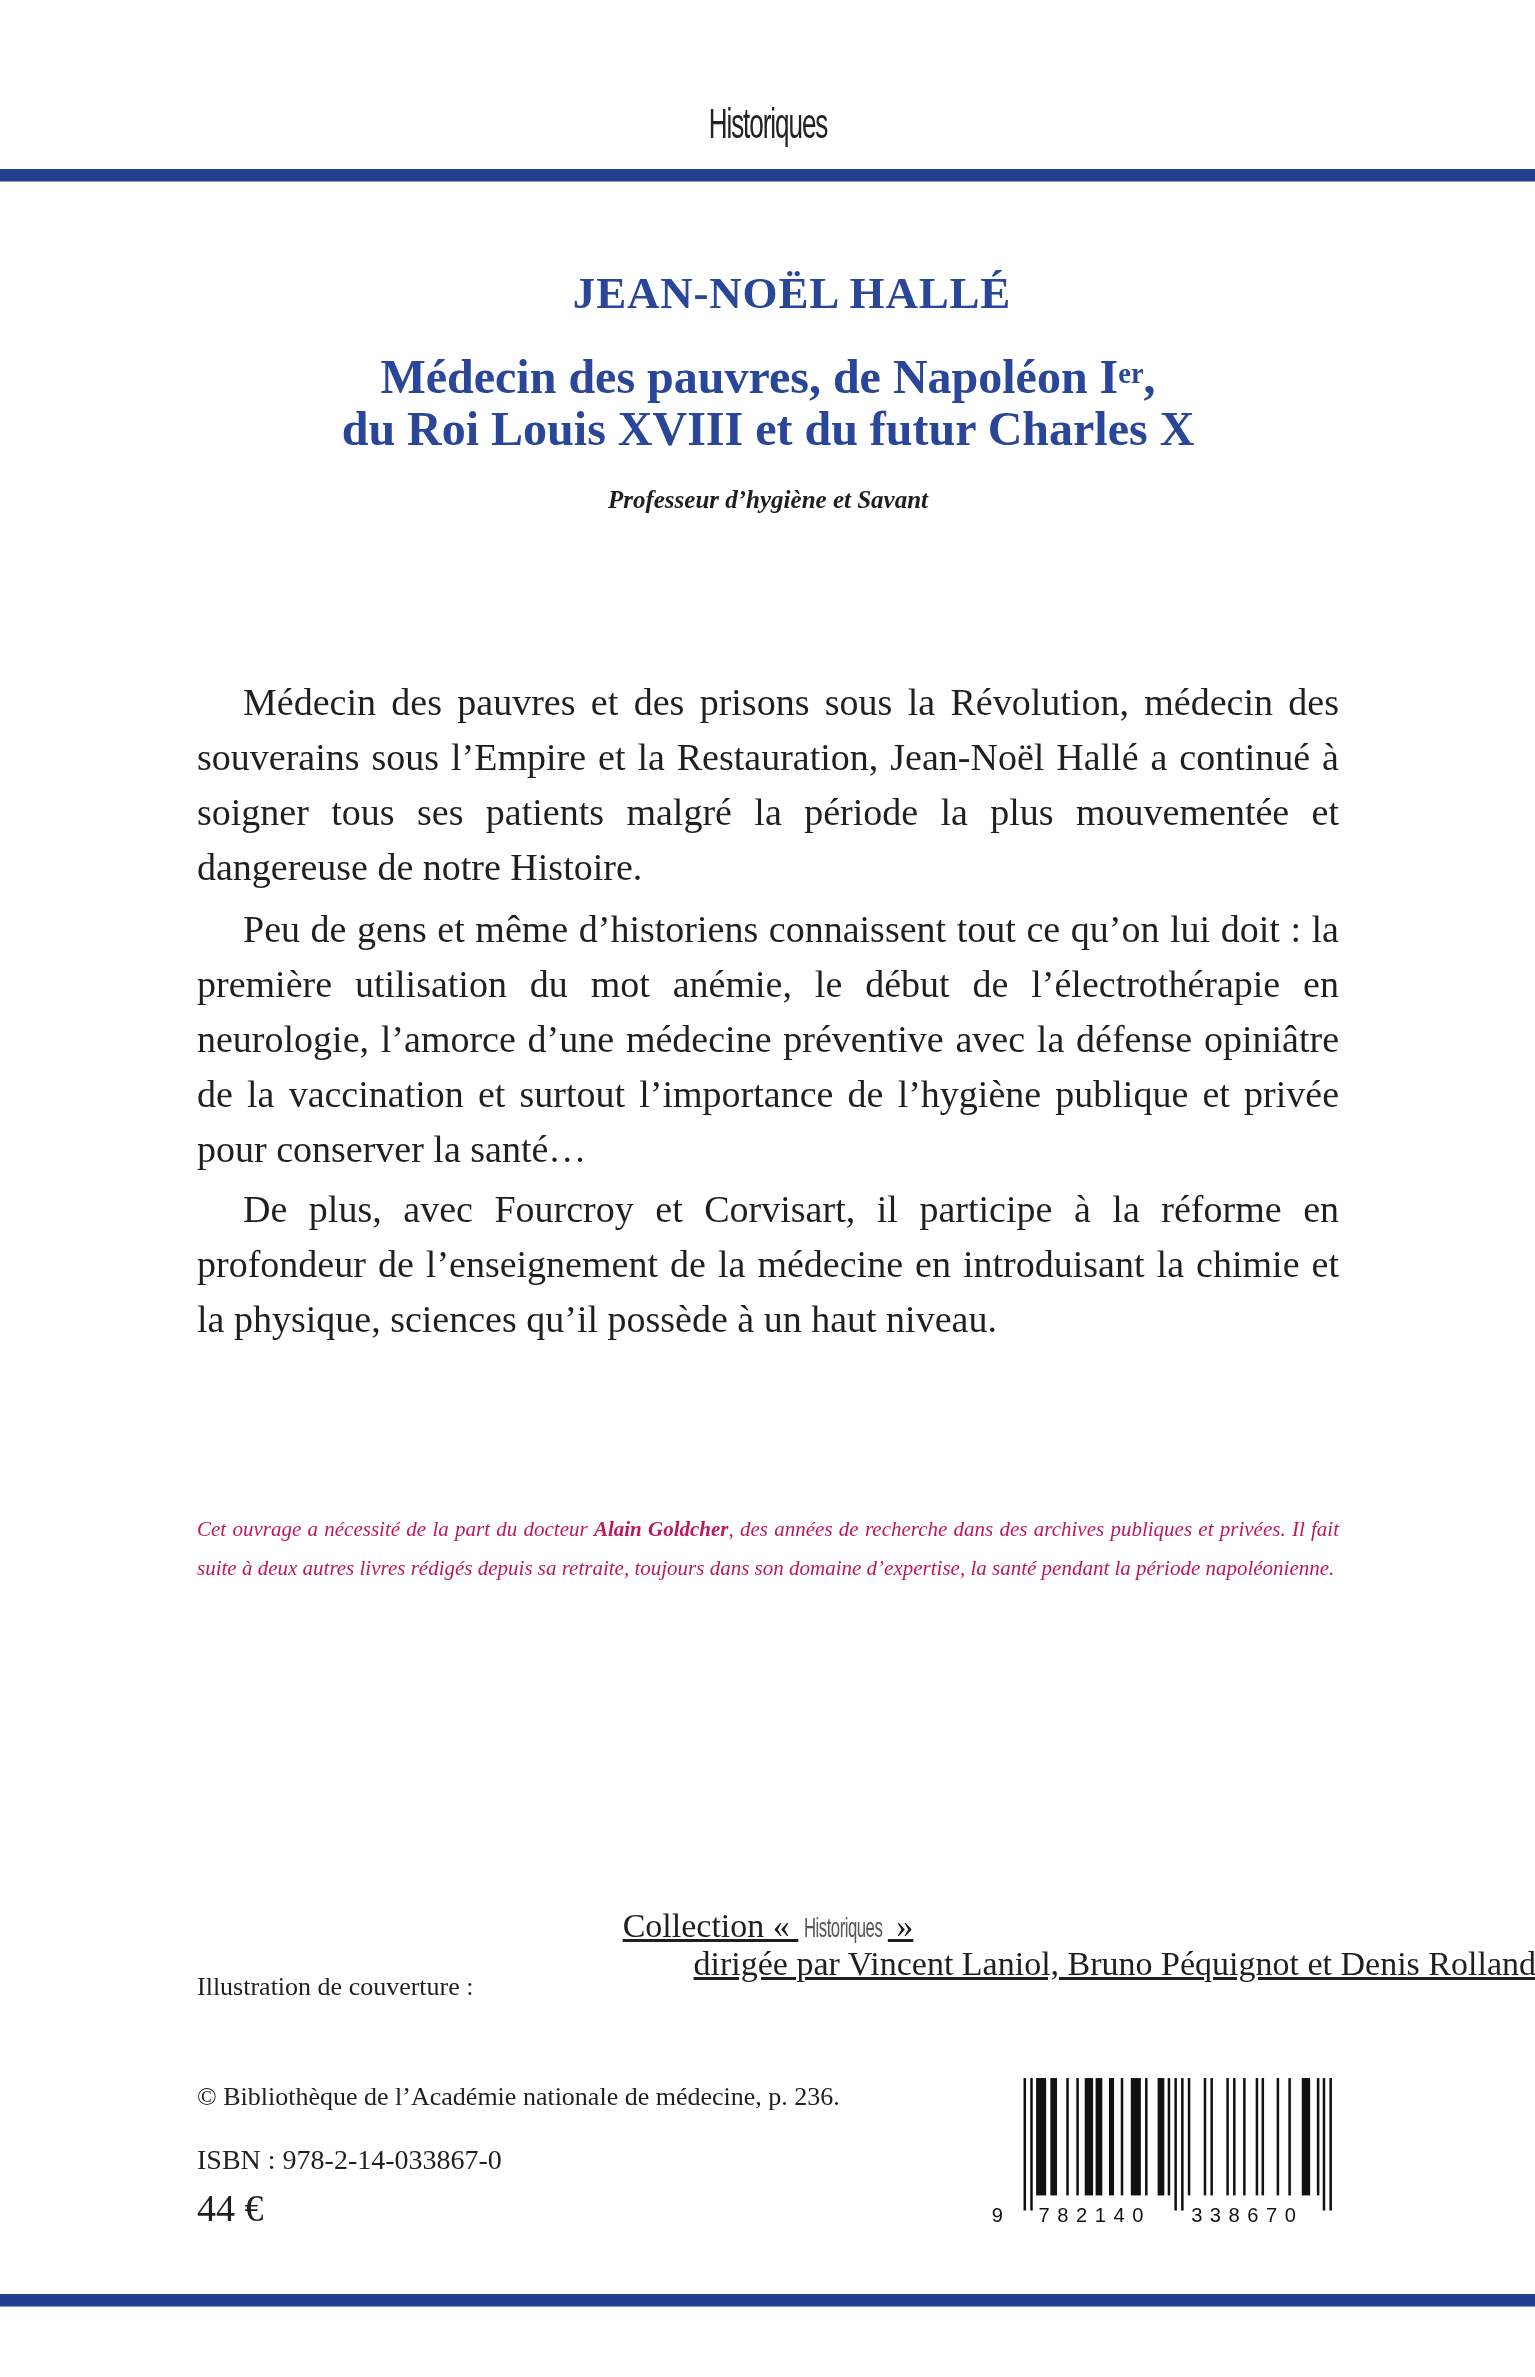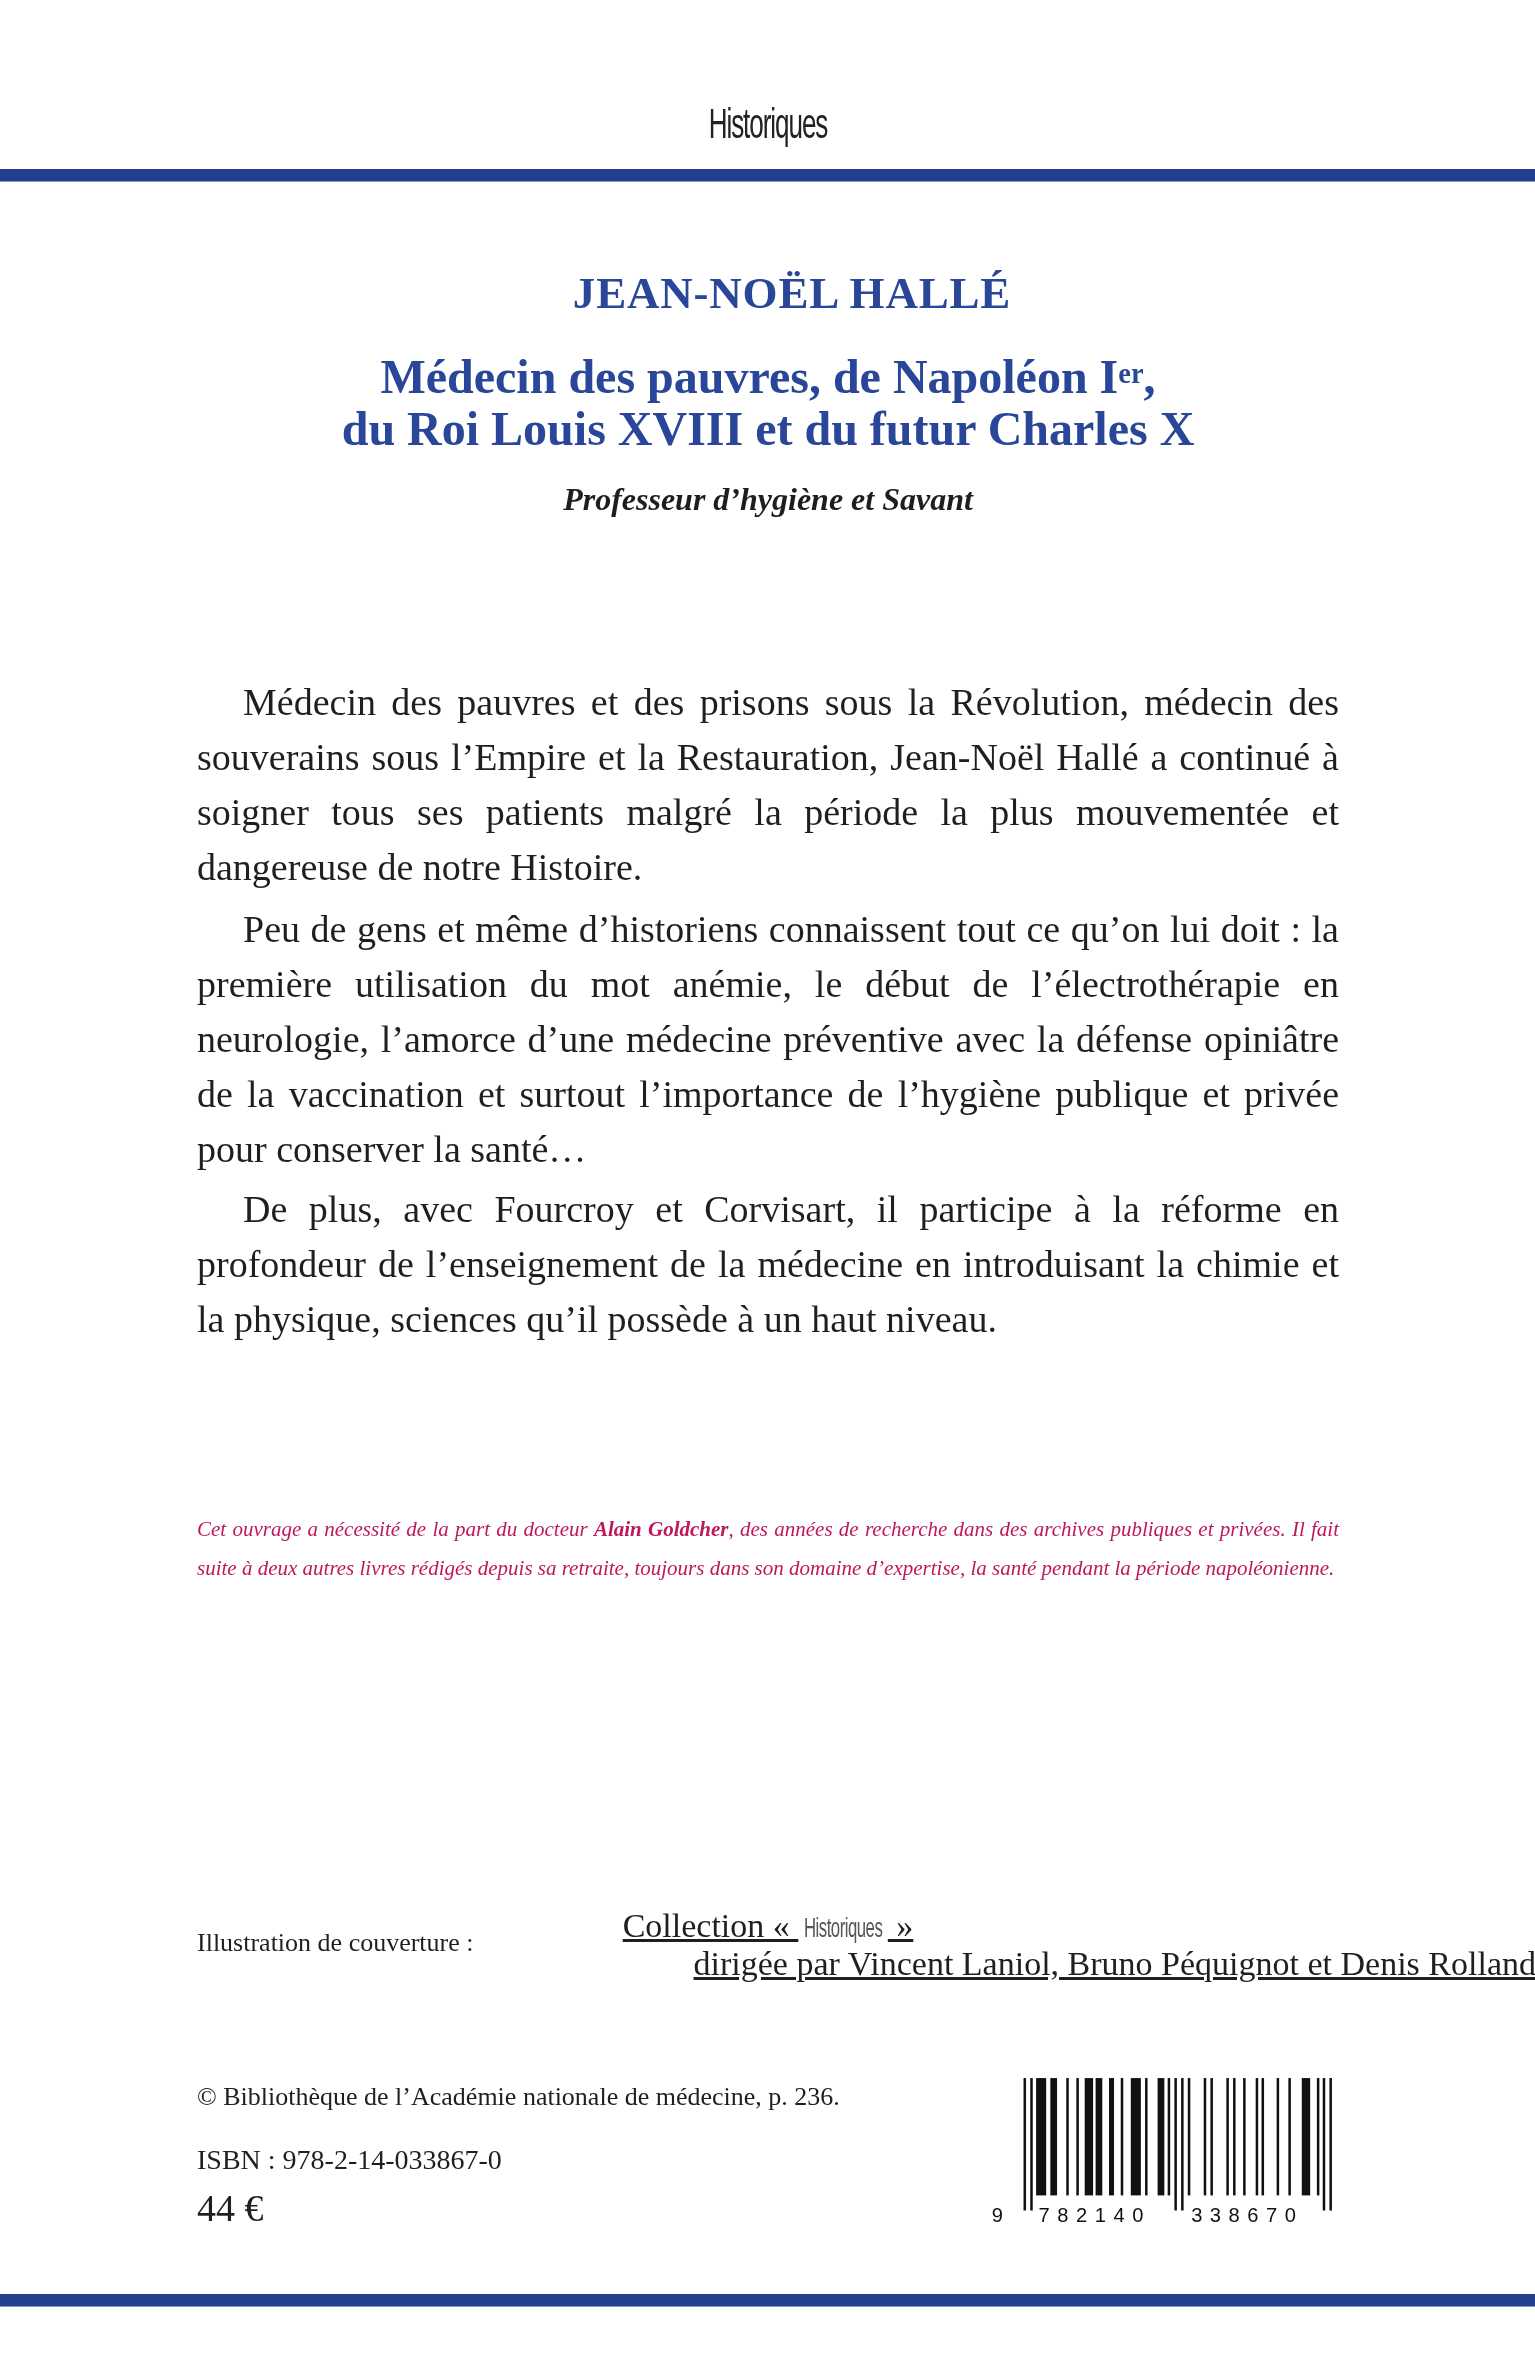--- a/index.html
+++ b/index.html
@@ -11,37 +11,37 @@
             font-size:42px; letter-spacing:-1.7px; color:#222;
             transform:scaleX(0.62); transform-origin:center; line-height:50px; }
   .band { left:0; width:1536px; height:11.7px; background:#243f8f;
           border-bottom:1.7px solid #8a9ac6; }
   .title { left:0; width:1536px; text-align:center; color:#2a4699; font-weight:bold; }
   .t1 { top:260px; font-size:45px; line-height:67px; letter-spacing:0.8px;margin-left:24px; }
   .t2 { top:351px; font-size:48px; line-height:52px; }
   .t3 { top:403px; font-size:48px; line-height:52px; }
   sup.er { font-size:28.5px; vertical-align:top; position:relative; top:-3.4px; }
   .t4 { left:0; width:1536px; top:476px; text-align:center; font-style:italic;
-        font-weight:bold; font-size:32px; line-height:47px; color:#1e1e1e; }
+        font-weight:bold; font-size:25px; line-height:47px; color:#1e1e1e; }
   .body-para { left:197px; width:1142px; font-size:38px; line-height:55px;
                text-align:justify; text-indent:46px; color:#1f1f1f; }
   .p1 { top:675px; }
   .p2 { top:902px; }
   .p3 { top:1182px; }
   .note { left:197px; width:1142px; top:1510px; font-size:21px; line-height:39px;
           font-style:italic; text-align:justify; color:#be185d; }
   .note b { font-style:italic; font-weight:bold; }
   .coll { left:0; width:1536px; text-align:center; font-size:34px; line-height:40px; color:#1f1f1f;text-decoration:underline; }
   .c1 { top:1906px; }
   .c2 { top:1944px;text-align:right; }
   .coll .hist { font-family:"Liberation Sans", sans-serif; font-size:27px;
                 display:inline-block; transform:scaleX(0.62); letter-spacing:-0.8px;
                 color:#555; margin:0 -18.4px; }
   .small { left:197px; font-size:26px; line-height:34px; color:#1f1f1f; }
-  .ill1 { top:1926px; }
+  .ill1 { top:1970px; }
   .ill2 { top:2080px; }
   .isbn { top:2143px; font-size:28px; }
   .price { left:197px; top:2185px; font-size:38px; line-height:47px; color:#1f1f1f; }
   .barcode { left:990px; top:2078px; width:352px; height:151px; }
 </style>
 </head>
 <body>
 
 <div class="abs series">Historiques</div>
 <div class="abs band" style="top:169px;"></div>

